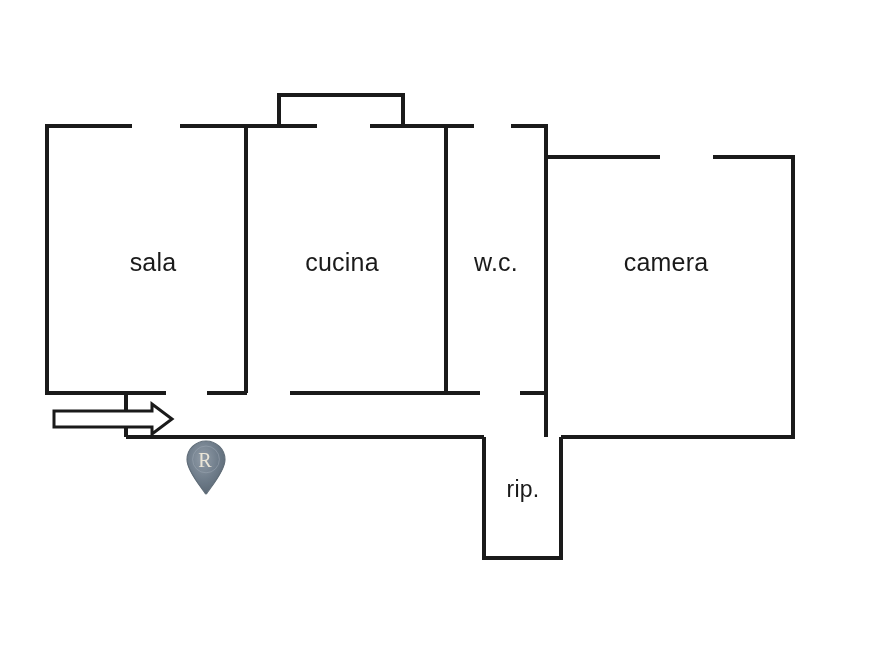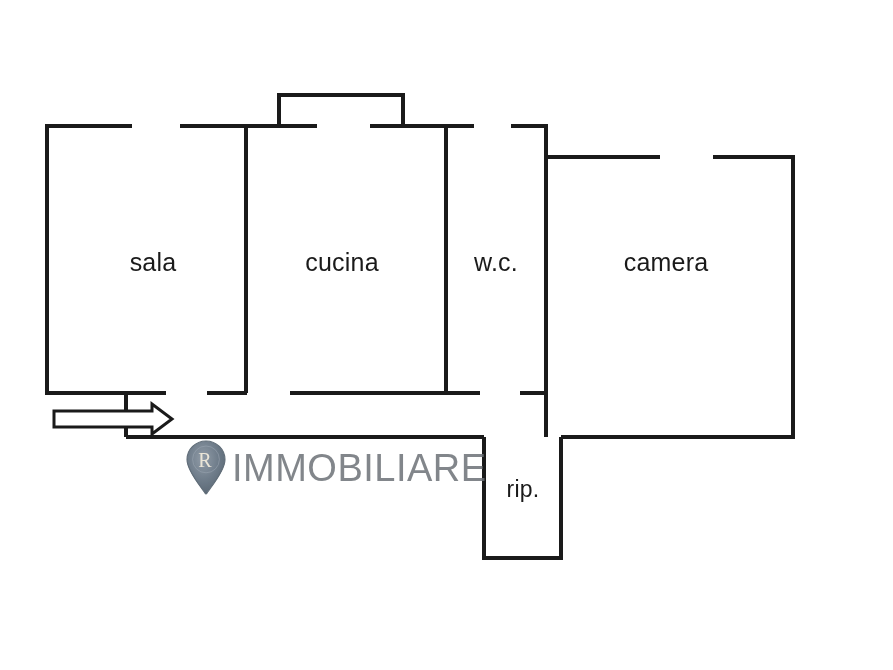--- a/index.html
+++ b/index.html
@@ -154,16 +154,15 @@
             <stop offset="0%" stop-color="#7e8b99"></stop>
             <stop offset="55%" stop-color="#566676"></stop>
             <stop offset="100%" stop-color="#3c4b5a"></stop>
           </radialGradient>
         </defs>
         <path d="M20 1 C9.5 1 1 9.3 1 19.6 C1 31.5 16 48 19.2 53.4 C19.6 54 20.4 54 20.8 53.4 C24 48 39 31.5 39 19.6 C39 9.3 30.5 1 20 1 Z" fill="url(#pinGrad)" stroke="#43525f" stroke-width="1.1"></path>
         <circle cx="20" cy="19.4" r="13.4" fill="none" stroke="#8b98a5" stroke-width="1" opacity="0.55"></circle>
         <text x="19" y="27" text-anchor="middle" font-family="Liberation Serif, serif" font-size="20" fill="#e8e2d2">R</text>
       </svg>
     </div>
-    <div id="wm-text">IMMOBILIARE</div>
   </div>
 
 </div>
 
 </body></html>

